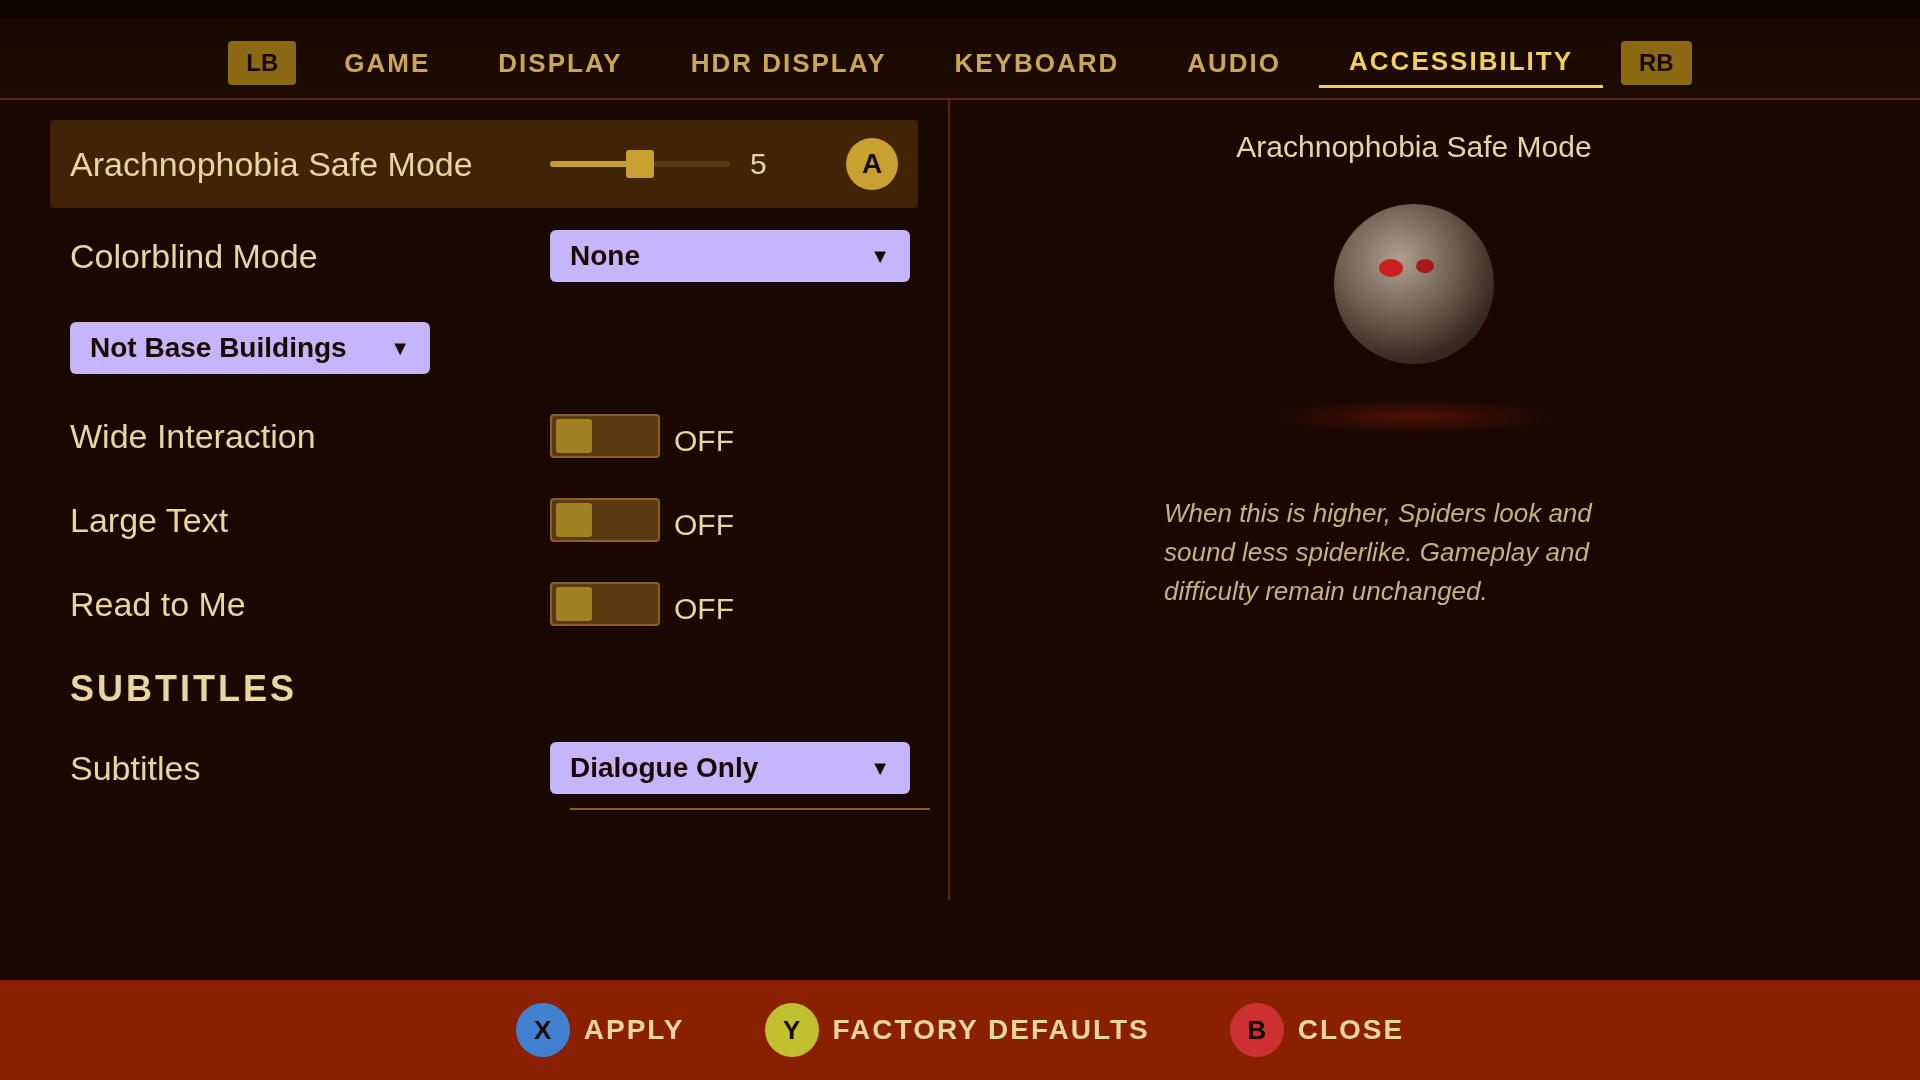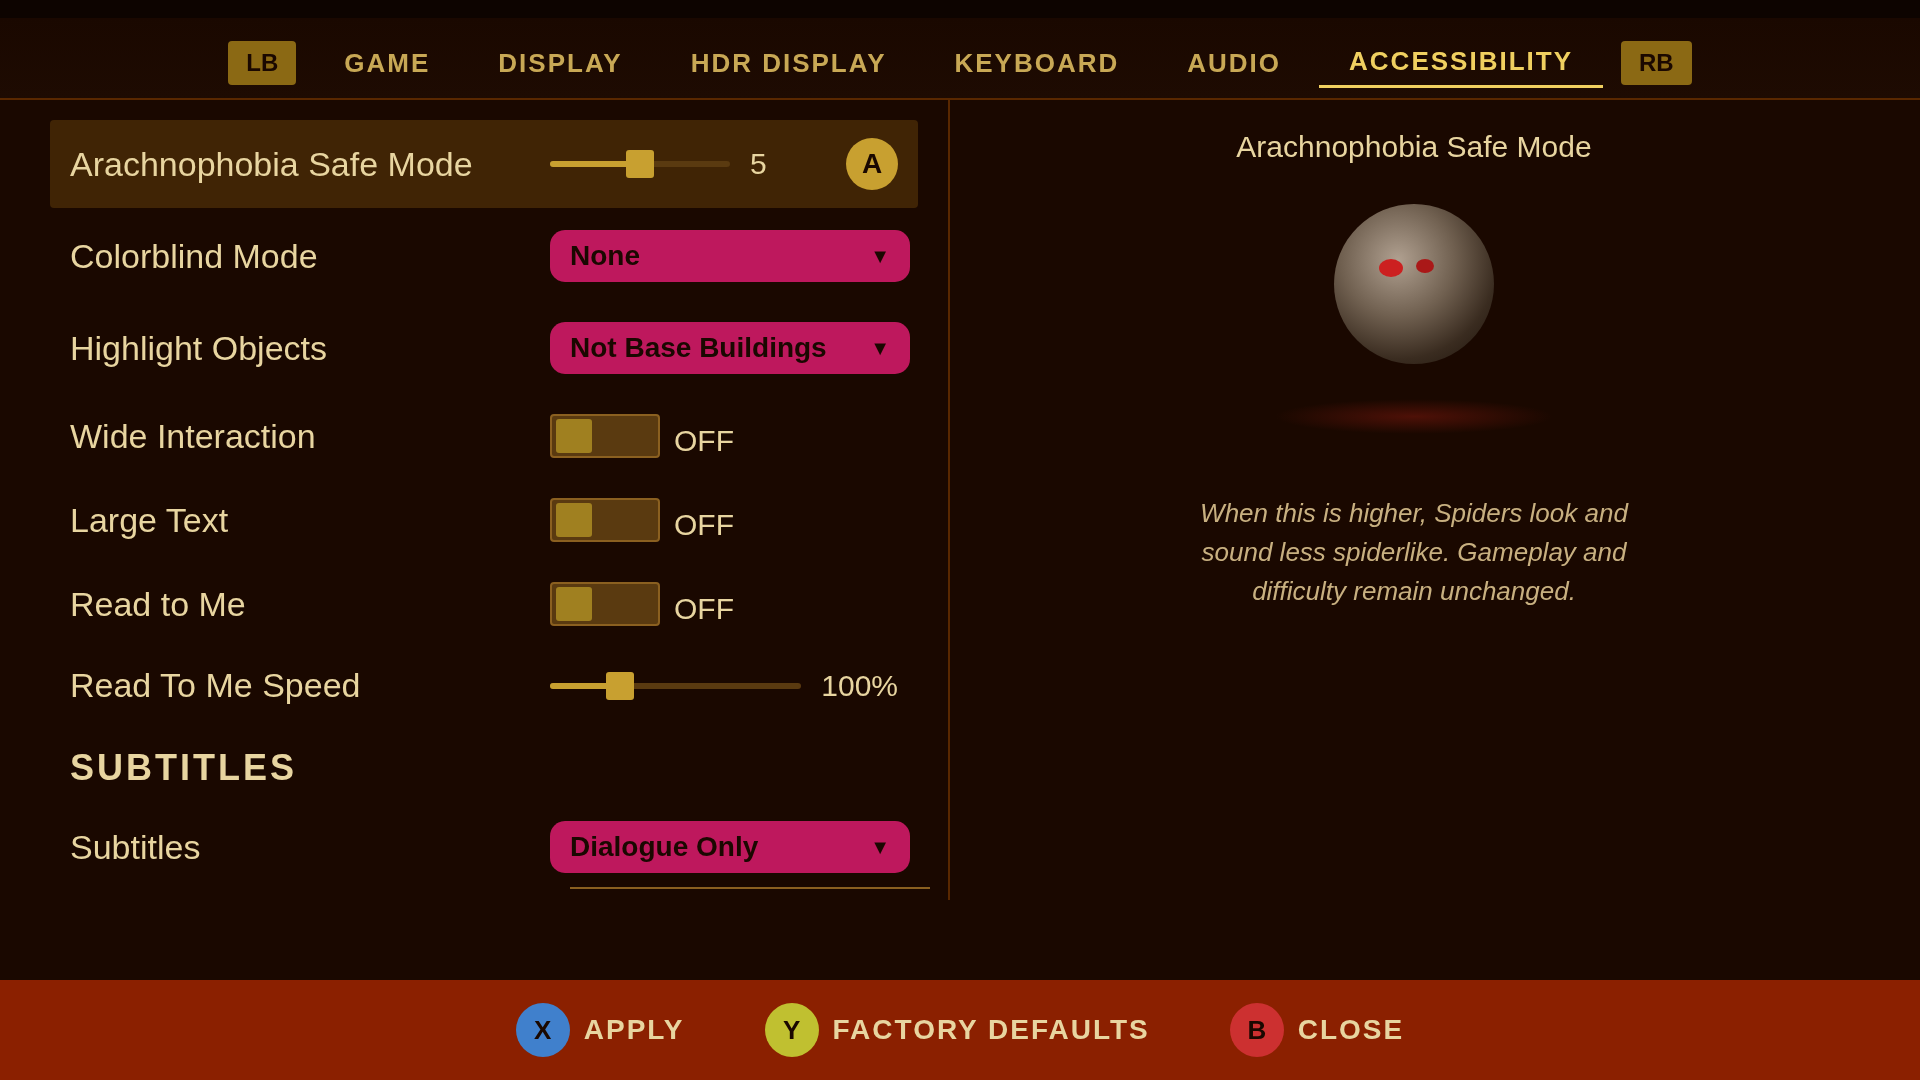--- a/index.html
+++ b/index.html
@@ -163,26 +163,26 @@
       font-size: 28px;
       font-weight: bold;
       display: flex;
       align-items: center;
       justify-content: center;
       margin-left: 20px;
     }
 
     
     .dropdown {
-      background: #be185d;
+      background: #c4b5fd;
       color: #1a0800;
       font-size: 28px;
       font-weight: bold;
       padding: 10px 20px;
-      border-radius: 15px;
+      border-radius: 6px;
       display: flex;
       align-items: center;
       justify-content: space-between;
       width: 360px;
       cursor: pointer;
     }
 
     .dropdown-arrow {
       font-size: 20px;
       margin-left: 10px;
@@ -295,21 +295,21 @@
       bottom: 10px;
       left: 50%;
       transform: translateX(-50%);
       border-radius: 50%;
     }
 
     .info-description {
       font-size: 26px;
       color: #c8b080;
       line-height: 1.5;
-      text-align: center;
+      text-align: left;
       font-style: italic;
       max-width: 500px;
       margin-top: 20px;
     }
 
     
     .bottom-bar {
       position: absolute;
       bottom: 0;
       width: 100%;
@@ -401,21 +401,20 @@
       <span class="setting-label">Colorblind Mode</span>
       <div class="setting-control">
         <div class="dropdown">
           <span>None</span>
           <span class="dropdown-arrow">▼</span>
         </div>
       </div>
     </div>
 
     <div class="setting-row">
-      <span class="setting-label">Highlight Objects</span>
       <div class="setting-control">
         <div class="dropdown">
           <span>Not Base Buildings</span>
           <span class="dropdown-arrow">▼</span>
         </div>
       </div>
     </div>
 
     <div class="setting-row">
       <span class="setting-label">Wide Interaction</span>
@@ -446,32 +445,20 @@
       <div class="setting-control">
         <div class="toggle-container">
           <div class="toggle">
             <div class="toggle-knob"></div>
           </div>
           <span class="toggle-label">OFF</span>
         </div>
       </div>
     </div>
 
-    <div class="setting-row read-speed-slider">
-      <span class="setting-label">Read To Me Speed</span>
-      <div class="setting-control">
-        <div class="slider-container">
-          <div class="slider-track" style="max-width:280px;">
-            <div class="slider-fill" style="width:28%"></div>
-            <div class="slider-thumb" style="left:calc(28% - 14px)"></div>
-          </div>
-          <span class="slider-value">100%</span>
-        </div>
-      </div>
-    </div>
 
     <div class="section-header">SUBTITLES</div>
 
     <div class="setting-row">
       <span class="setting-label">Subtitles</span>
       <div class="setting-control">
         <div class="dropdown">
           <span>Dialogue Only</span>
           <span class="dropdown-arrow">▼</span>
         </div>

